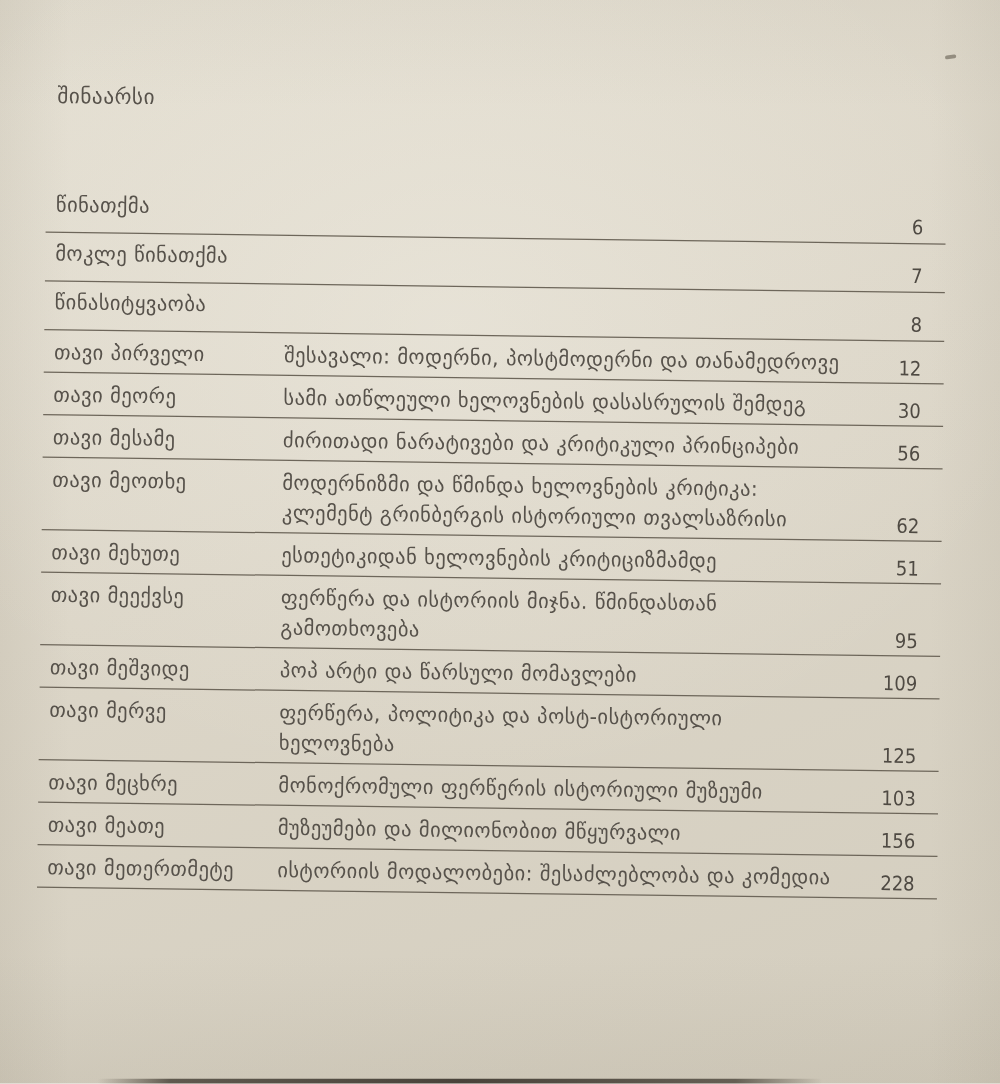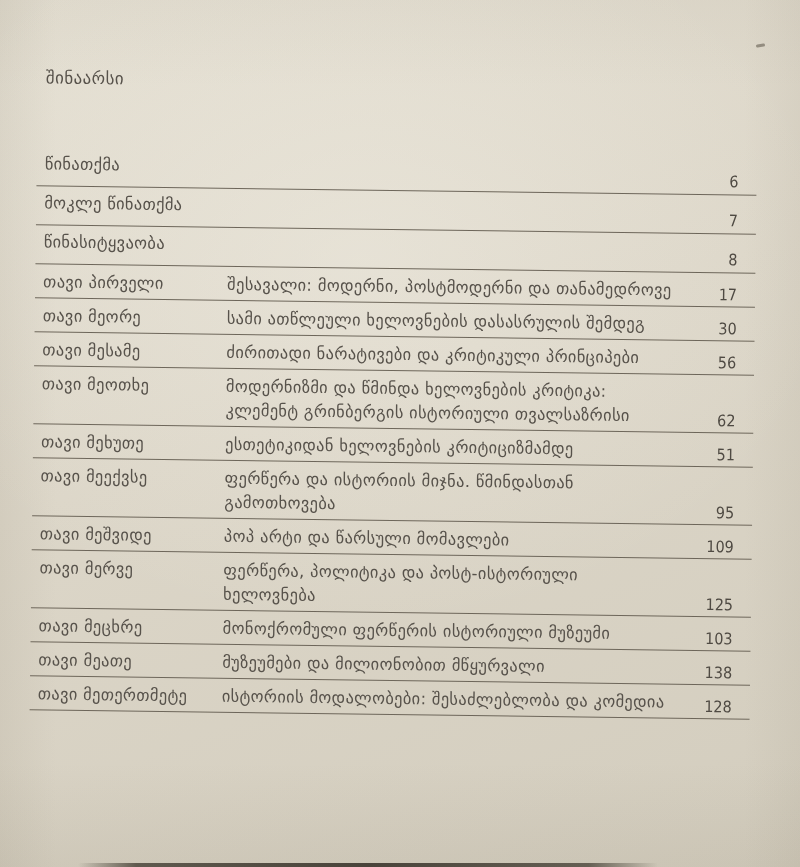--- a/index.html
+++ b/index.html
@@ -124,21 +124,21 @@
           <span class="col-title">მოკლე წინათქმა</span>
           <span class="col-num">7</span>
         </div>
         <div class="toc-row front">
           <span class="col-title">წინასიტყვაობა</span>
           <span class="col-num">8</span>
         </div>
         <div class="toc-row">
           <span class="col-label">თავი პირველი</span>
           <span class="col-title">შესავალი: მოდერნი, პოსტმოდერნი და თანამედროვე</span>
-          <span class="col-num">17</span>
+          <span class="col-num">12</span>
         </div>
         <div class="toc-row">
           <span class="col-label">თავი მეორე</span>
           <span class="col-title">სამი ათწლეული ხელოვნების დასასრულის შემდეგ</span>
           <span class="col-num">30</span>
         </div>
         <div class="toc-row">
           <span class="col-label">თავი მესამე</span>
           <span class="col-title">ძირითადი ნარატივები და კრიტიკული პრინციპები</span>
           <span class="col-num">56</span>
@@ -171,24 +171,24 @@
           <span class="col-num">125</span>
         </div>
         <div class="toc-row">
           <span class="col-label">თავი მეცხრე</span>
           <span class="col-title">მონოქრომული ფერწერის ისტორიული მუზეუმი</span>
           <span class="col-num">103</span>
         </div>
         <div class="toc-row">
           <span class="col-label">თავი მეათე</span>
           <span class="col-title">მუზეუმები და მილიონობით მწყურვალი</span>
-          <span class="col-num">138</span>
+          <span class="col-num">156</span>
         </div>
         <div class="toc-row">
           <span class="col-label">თავი მეთერთმეტე</span>
           <span class="col-title">ისტორიის მოდალობები: შესაძლებლობა და კომედია</span>
-          <span class="col-num">128</span>
+          <span class="col-num">228</span>
         </div>
       </div>
   </div>
 
   <div class="bottom-edge"></div>
 </div>
 
 </body></html>

